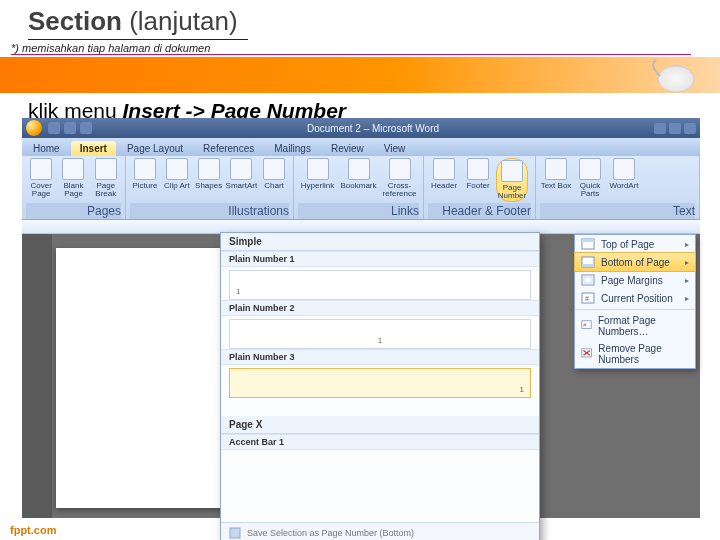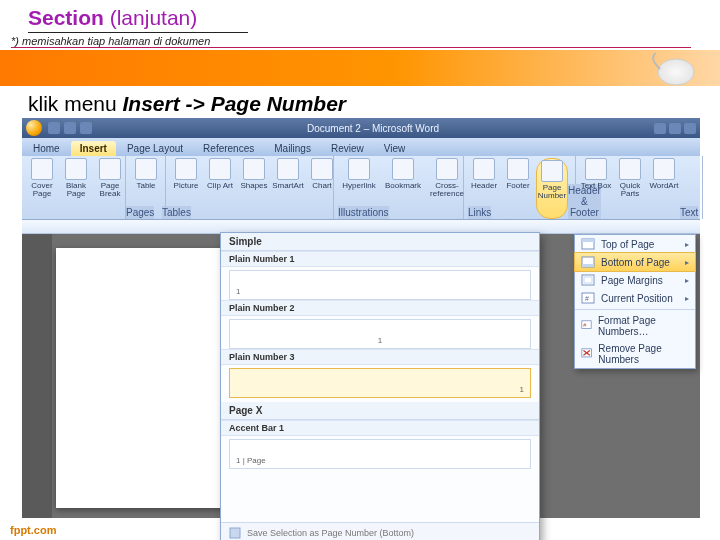--- a/index.html
+++ b/index.html
@@ -1,19 +1,19 @@
 <!DOCTYPE html>
 <html><head>
 <meta charset="utf-8">
 <style>
   * { box-sizing: border-box; margin: 0; padding: 0; }
   body { width: 720px; height: 540px; overflow: hidden; font-family: "Segoe UI", Tahoma, sans-serif; background: #fff; position: relative; }
   .slide { width: 720px; height: 540px; position: relative; }
   .title-area { padding: 6px 28px 0 28px; }
-  .title { font-size: 21px; font-weight: 400; color: #a21caf; }
+  .title { font-size: 26px; font-weight: 400; color: #404040; }
   .title b { font-weight: 700; }
   .title-underline { border-bottom: 1.5px solid #222; width: 220px; margin-top: 2px; }
   .subtitle { font-size: 11px; font-style: italic; color: #222; padding: 2px 28px 0 28px; border-bottom: 1px solid #be185d; width: 680px; margin-left: 11px; padding-left: 0; }
   .orange-band { width: 720px; height: 36px; background: linear-gradient(90deg,#ff7a00 0%,#ff9500 55%,#ffd7a6 100%); position: relative; margin-top: 2px; }
   .mouse { position:absolute; right:22px; top:-2px; width:56px; height:40px; }
   .instr { font-size: 21px; font-weight: 400; color: #000; padding: 6px 28px 4px 28px; }
   .instr .ib { font-style: italic; font-weight: 700; }
   .word-shot { position: absolute; left: 22px; top: 118px; width: 678px; height: 400px; background:#fff; }
   
   .tb { height: 20px; background: linear-gradient(#5f7aa6,#3a5785); display:flex; align-items:center; padding:0 4px; font-size:10px; color:#fff; }
@@ -22,27 +22,27 @@
   .qat span { width:12px; height:12px; background:#6a87b7; border-radius:2px; display:inline-block; }
   .tb-title { margin-left:auto; margin-right:auto; font-size:10px; color:#eaf1ff; }
   .winbtn { display:flex; gap:3px; }
   .winbtn span { width:12px; height:11px; background:#6a87b7; border-radius:2px; display:inline-block; }
   
   .tabs { height:18px; background:linear-gradient(#cfe0f7,#a9c3e8); display:flex; gap:2px; padding:0 2px; font-size:10px; color:#2a3c5b; align-items:flex-end; }
   .tab { padding:2px 9px; border-radius:3px 3px 0 0; cursor:default; }
   .tab.active { background:linear-gradient(#fff7c8,#ffe27a); color:#3a2c00; font-weight:600; }
   
   .ribbon { height:64px; background:linear-gradient(#dbe9fb,#c5d8f2); display:flex; border-bottom:1px solid #8fa9cf; }
-  .grp { border-right:1px solid #a9bedd; padding:2px 4px 0 4px; display:flex; flex-direction:row; }
+  .grp { border-right:1px solid #a9bedd; padding:2px 4px 0 4px; display:flex; flex-direction:column; }
   .grp-row { display:flex; gap:2px; }
   .btn { width:32px; display:flex; flex-direction:column; align-items:center; font-size:8px; color:#2a3c5b; text-align:center; line-height:1; gap:2px; }
   .btn.big .ic { width:22px; height:22px; }
   .ic { width:18px; height:18px; background:#f3f7fd; border:1px solid #9cb3d6; border-radius:2px; }
   .btn.hl { background:linear-gradient(#fff1b0,#ffdd6e); border:1px solid #e8b84a; border-radius:14px; padding:1px; }
-  .grp-label { font-size:10px; text-align:center; color:#3a5280; background:#b9cdea; margin-top:auto; padding:1px 0; }
+  .grp-label { font-size:12px; text-align:right; color:#3a5280; background:#b9cdea; margin-top:auto; padding:1px 0; }
   
   .ruler { height:14px; background:linear-gradient(#f5f9ff,#dde9f9); border-bottom:1px solid #b7c8e2; }
   .docwrap { height:284px; background:#6f6f6f; position:relative; display:flex; }
   .leftgutter { width:30px; background:#5a5a5a; }
   .page { margin:14px 0 0 4px; width:170px; height:260px; background:#fff; box-shadow:0 2px 6px rgba(0,0,0,.4); }
   
   .menu { position:absolute; right:4px; top:0; width:122px; background:#f4f8ff; border:1px solid #8ea9d2; font-size:10px; color:#2a3c5b; box-shadow:2px 3px 6px rgba(0,0,0,.3); }
   .menu-item { display:flex; align-items:center; gap:6px; padding:3px 10px 3px 6px; position:relative; }
   .menu-item::after { content:"▸"; position:absolute; right:6px; font-size:8px; color:#5a6e92; }
   .menu-item .mi { width:14px; height:12px; }
@@ -124,29 +124,20 @@
               <div class="ic"></div>
               <span>Blank Page</span>
             </div>
           <div class="btn big">
               <div class="ic"></div>
               <span>Page Break</span>
             </div>
         </div>
         <div class="grp-label">Pages</div>
       </div>
-      <div class="grp" style="width:40px">
-        <div class="grp-row">
-            <div class="btn big">
-              <div class="ic"></div>
-              <span>Table</span>
-            </div>
-          </div>
-        <div class="grp-label">Tables</div>
-      </div>
       <div class="grp" style="width:168px">
         <div class="grp-row">
           <div class="btn big">
               <div class="ic"></div>
               <span>Picture</span>
             </div>
           <div class="btn big">
               <div class="ic"></div>
               <span>Clip Art</span>
             </div>
@@ -229,25 +220,22 @@
             <div class="num" style="left:6px;bottom:3px">1</div>
           </div>
         <div class="gal-sub">Plain Number 2</div>
         <div class="gal-prev">
             <div class="num" style="left:50%;bottom:3px;transform:translateX(-50%)">1</div>
           </div>
         <div class="gal-sub">Plain Number 3</div>
         <div class="gal-prev hl">
             <div class="num" style="right:6px;bottom:3px">1</div>
           </div>
-        <div class="gal-head" style="margin-top:4px">Page X</div>
+        <div class="gal-head" style="margin-top:18px">Page X</div>
         <div class="gal-sub">Accent Bar 1</div>
-        <div class="gal-prev">
-            <div class="num" style="left:6px;bottom:3px">1 | Page</div>
-          </div>
         <div class="gal-footer">
           <span class="fi">
               <svg viewBox="0 0 12 12">
                 <rect x="1" y="1" width="10" height="10" fill="#c8d6ee" stroke="#8ea9d2"></rect>
               </svg>
             </span>
           <span>Save Selection as Page Number (Bottom)</span>
         </div>
       </div>
 

